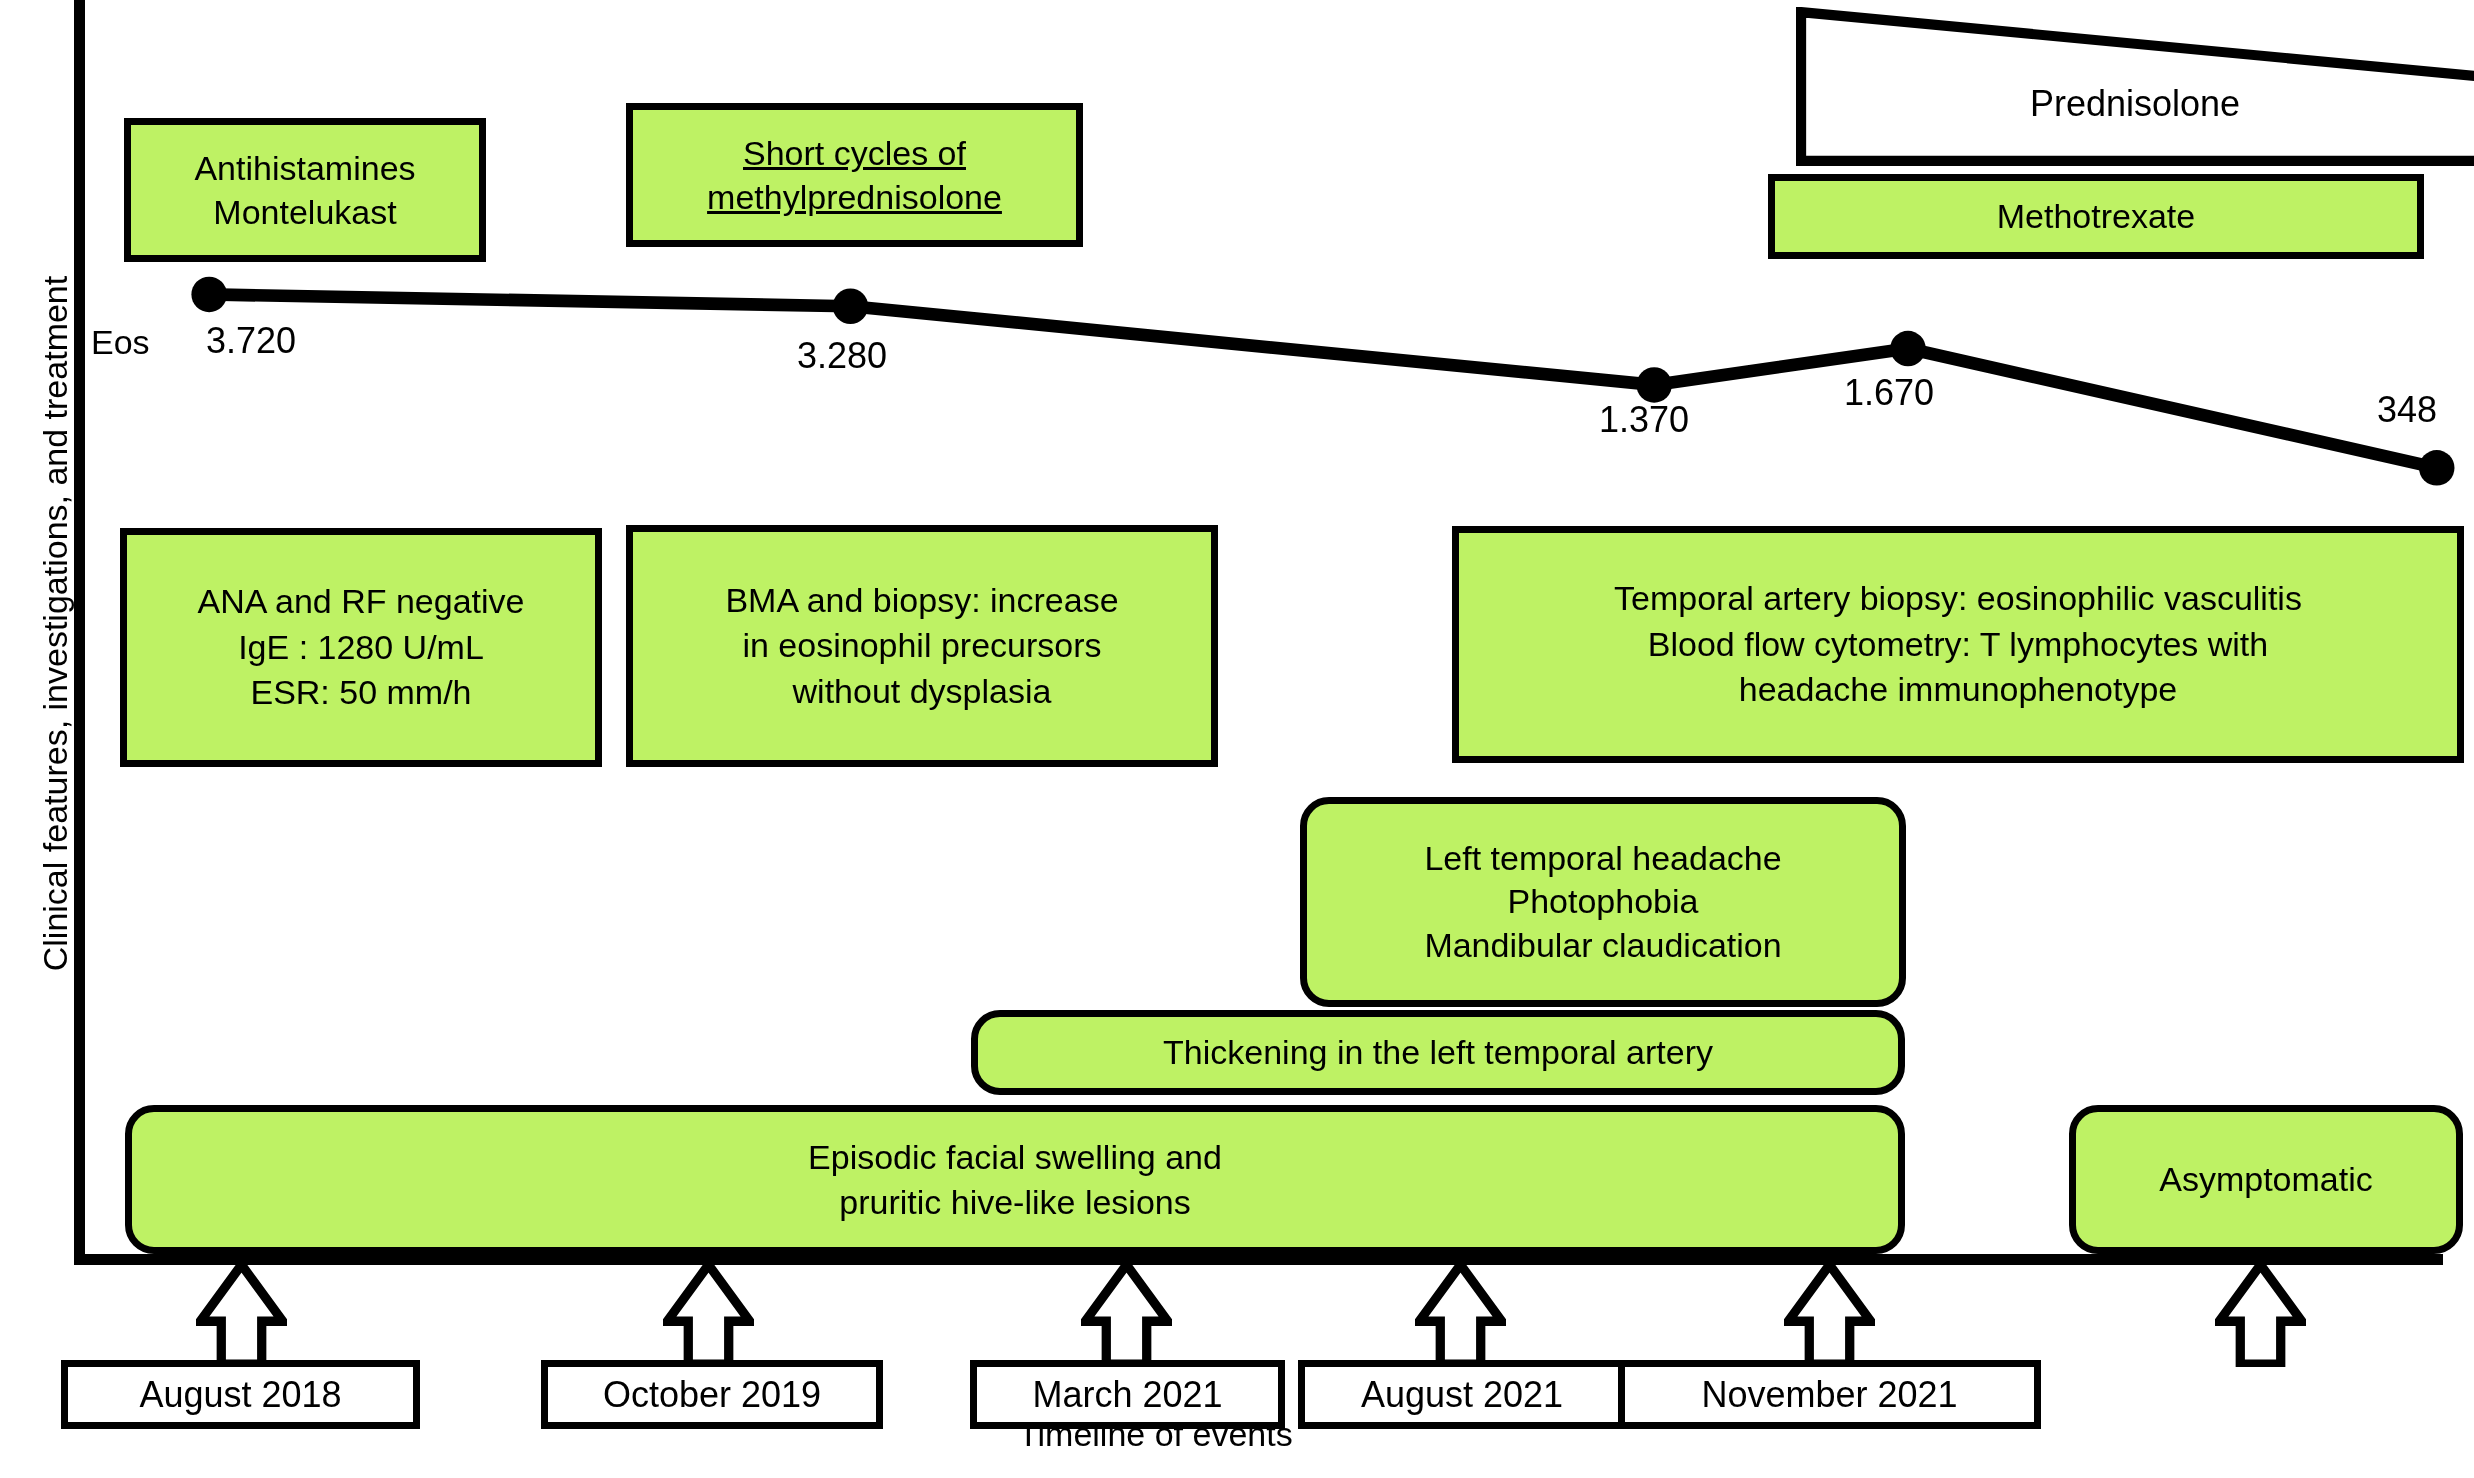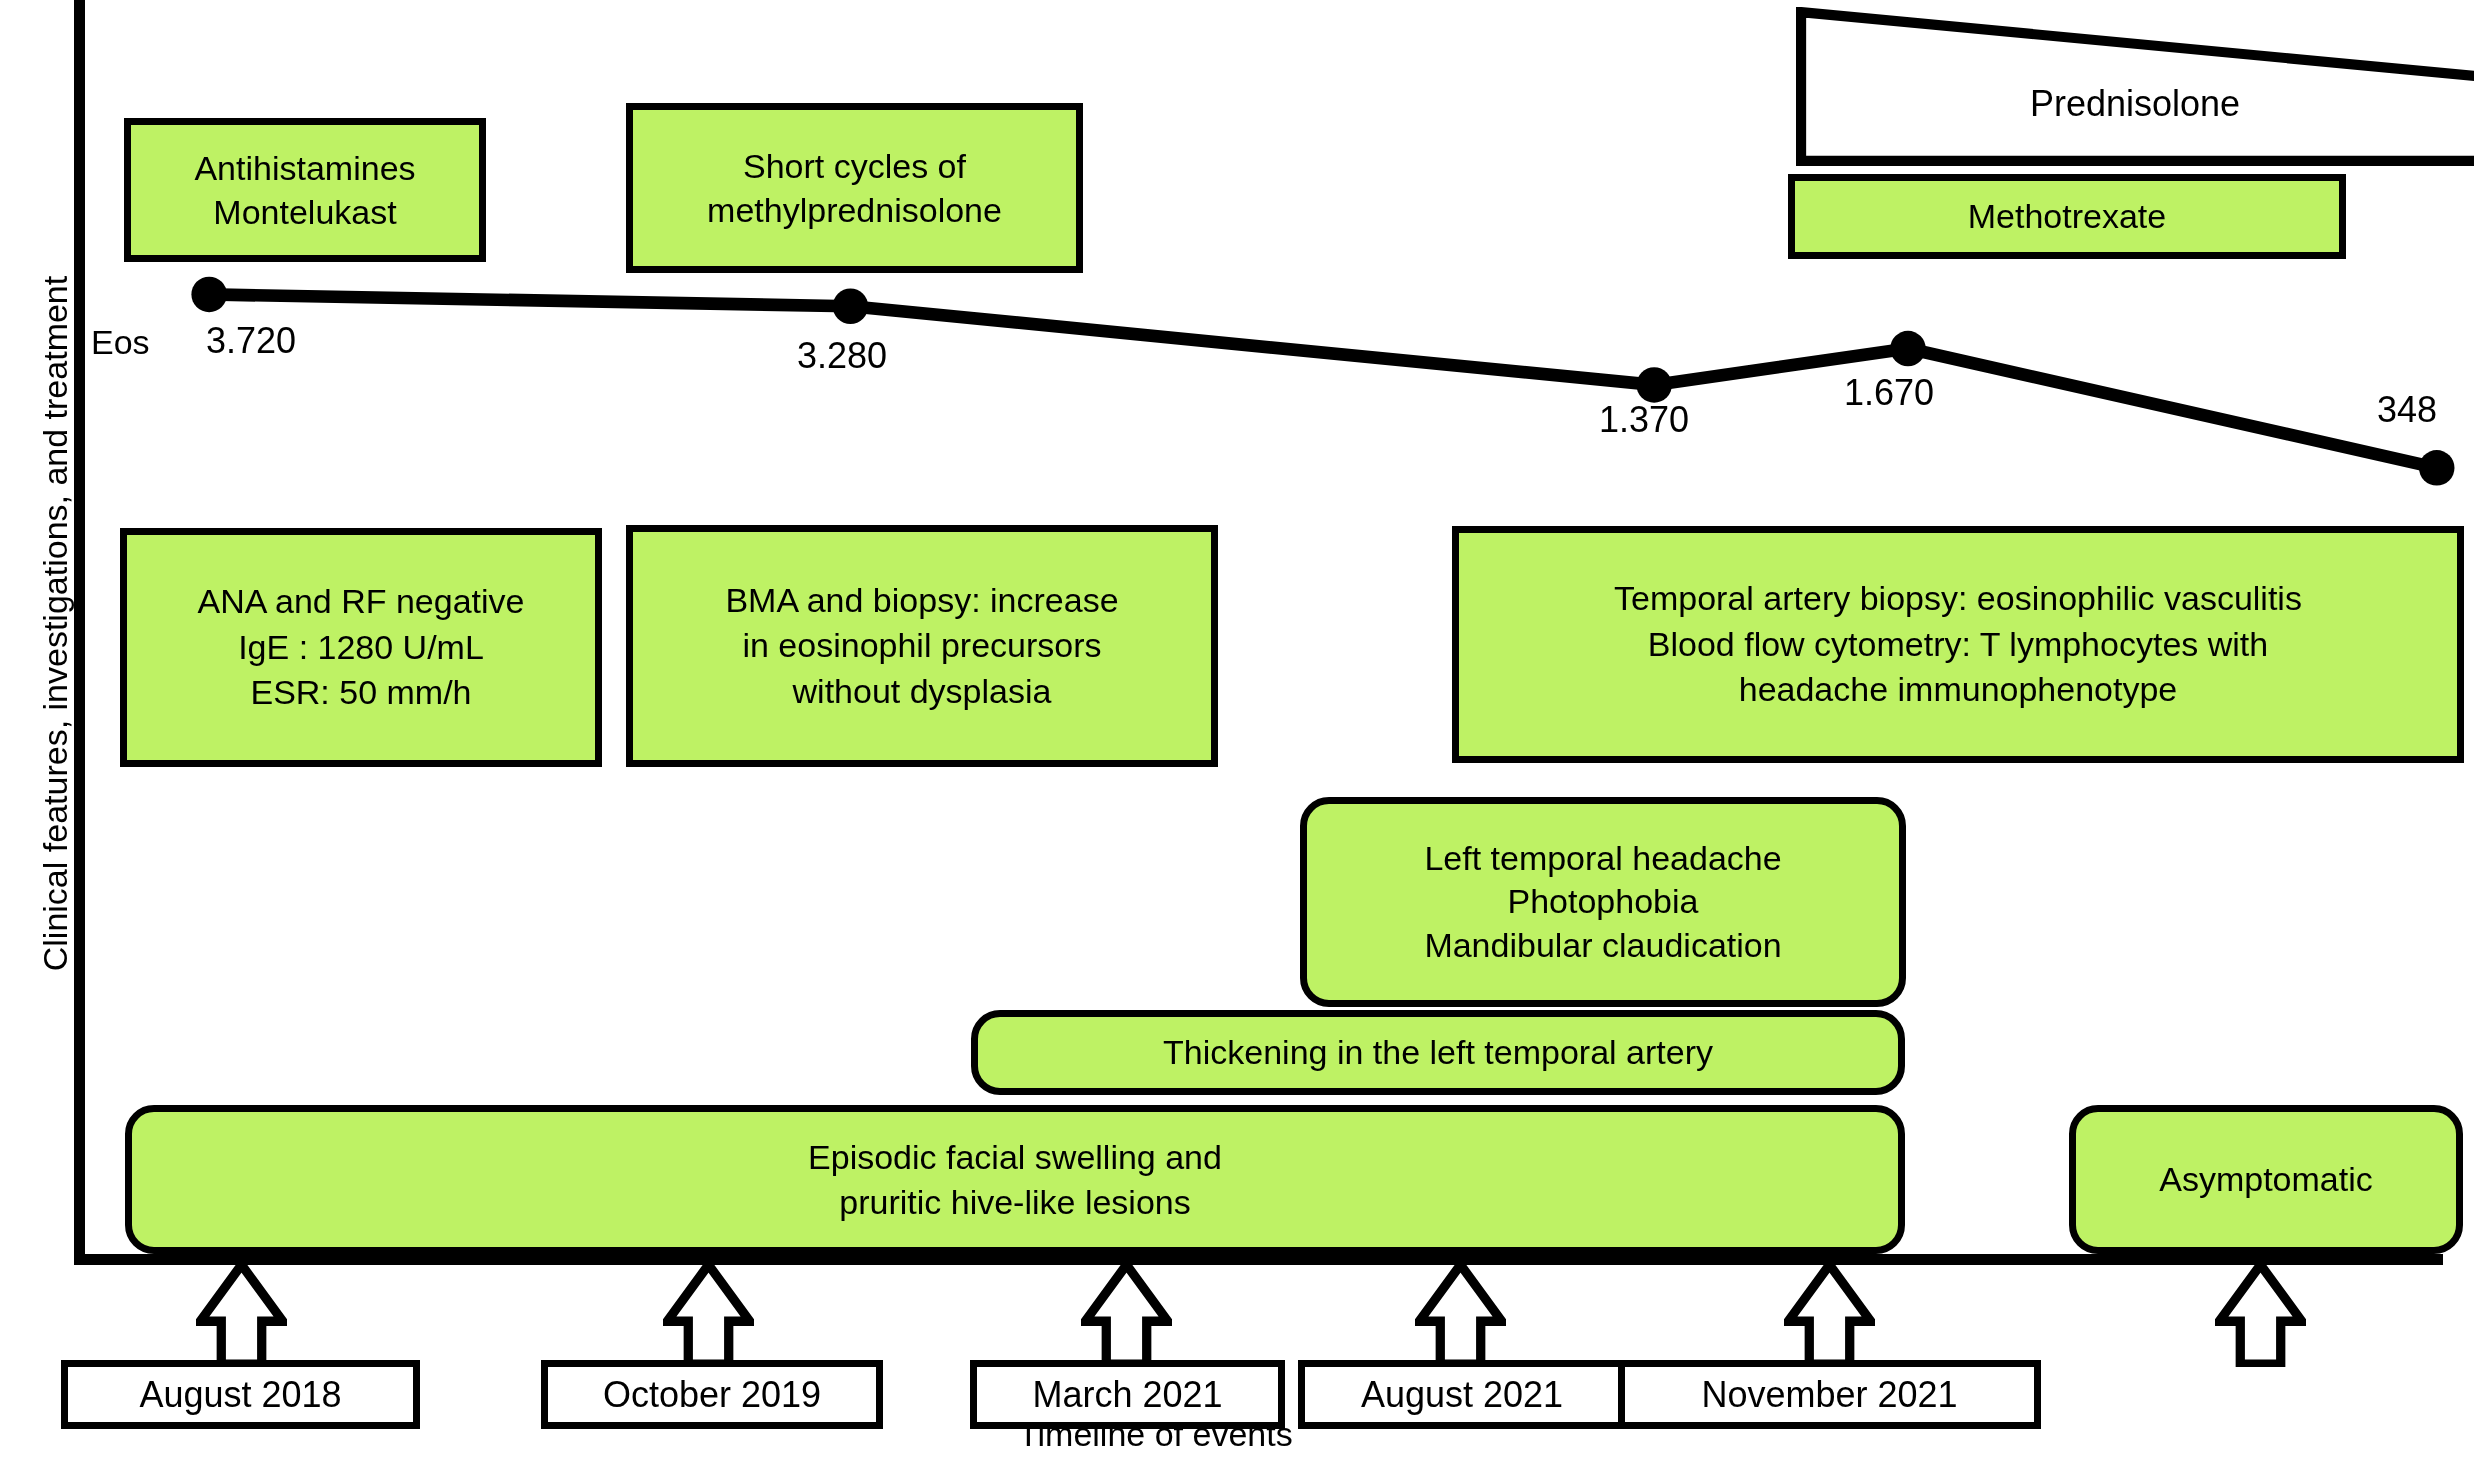--- a/index.html
+++ b/index.html
@@ -146,33 +146,33 @@
   <div class="axis-y"></div>
   <div class="axis-x"></div>
   <div class="y-axis-label">Clinical features, investigations, and treatment</div>
   <div class="x-axis-label">Timeline of events</div>
 
   <div class="box" style="left:124px; top:118px; width:362px; height:144px;">
     <span class="ln">Antihistamines</span>
     <span class="ln">Montelukast</span>
   </div>
 
-  <div class="box" style="left:626px; top:103px; width:457px; height:170px;">
+  <div class="box" style="left:626px; top:103px; width:457px; height:144px;text-decoration:underline;">
     <span class="ln">Short cycles of</span>
     <span class="ln">methylprednisolone</span>
   </div>
 
   <div class="wedge" style="left:1768px; top:6.8px; width:706px; height:159px;padding-left:28px;">
     <svg width="706" height="159" viewBox="0 0 835 188" xmlns="http://www.w3.org/2000/svg">
       <polygon points="6,6 829,84 829,182 6,182" fill="#ffffff" stroke="#000000" stroke-width="12" stroke-linejoin="miter"></polygon>
     </svg>
     <div class="wedge-label">Prednisolone</div>
   </div>
 
-  <div class="box" style="left:1768px; top:174px; width:558px; height:85px;margin-left:20px;">
+  <div class="box" style="left:1768px; top:174px; width:656px; height:85px;">
     <span class="ln">Methotrexate</span>
   </div>
 
   <svg class="eos-chart" viewBox="0 0 2925 1747" xmlns="http://www.w3.org/2000/svg">
     <polyline points="247,348 1005,362 1955,455 2255,412 2880,553" fill="none" stroke="#000000" stroke-width="15" stroke-linejoin="round"></polyline>
     <circle cx="247" cy="348" r="21" fill="#000000"></circle>
     <circle cx="1005" cy="362" r="21" fill="#000000"></circle>
     <circle cx="1955" cy="455" r="21" fill="#000000"></circle>
     <circle cx="2255" cy="412" r="21" fill="#000000"></circle>
     <circle cx="2880" cy="553" r="21" fill="#000000"></circle>

